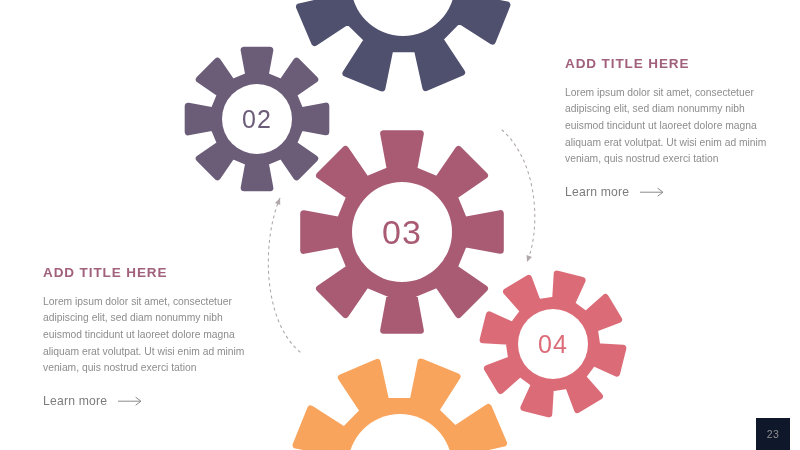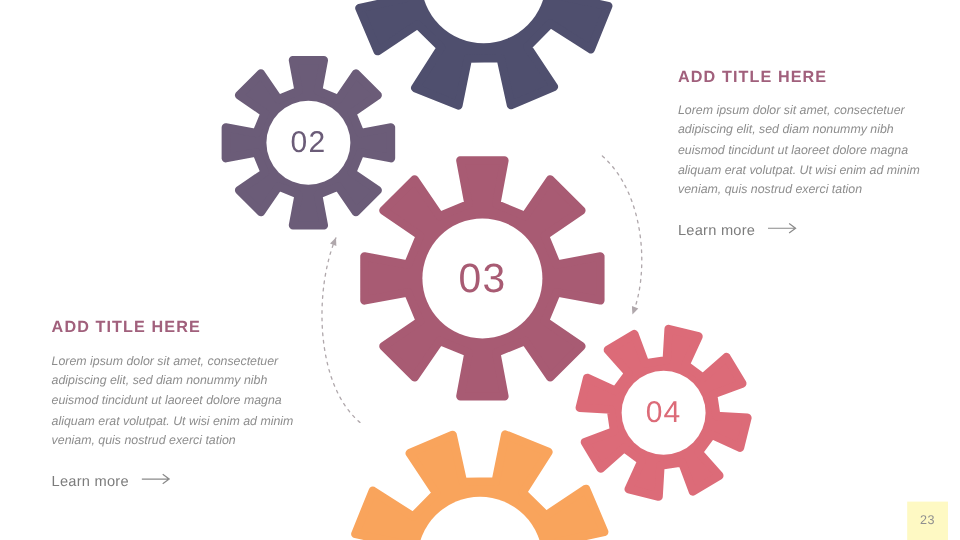--- a/index.html
+++ b/index.html
@@ -37,42 +37,42 @@
     color: #a1607c;
     margin: 0 0 13px 0;
     font-weight: bold;
     line-height: 1.1;
   }
   .block-body {
     font-size: 10.3px;
     line-height: 16.6px;
     color: #8d8d8d;
     margin: 0;
-    font-style: italic;
   }
   .learn-more {
     display: inline-flex;
+    align-items: center;
     gap: 11px;
     margin-top: 17px;
     text-decoration: none;
     cursor: pointer;
   }
   .learn-more-label {
     font-size: 12.2px;
     color: #7c7c7c;
     letter-spacing: 0.2px;
   }
   .arrow-icon { display: block; }
   #page-badge {
     position: absolute;
     left: 756px;
     top: 418px;
     width: 34px;
     height: 32px;
-    background: #fef9c3;
+    background: #0f172a;
     display: flex;
     align-items: center;
     justify-content: center;
   }
   #page-badge-number {
     font-size: 10.5px;
     color: #8f8f8f;
     letter-spacing: 0.5px;
   }
 </style>

